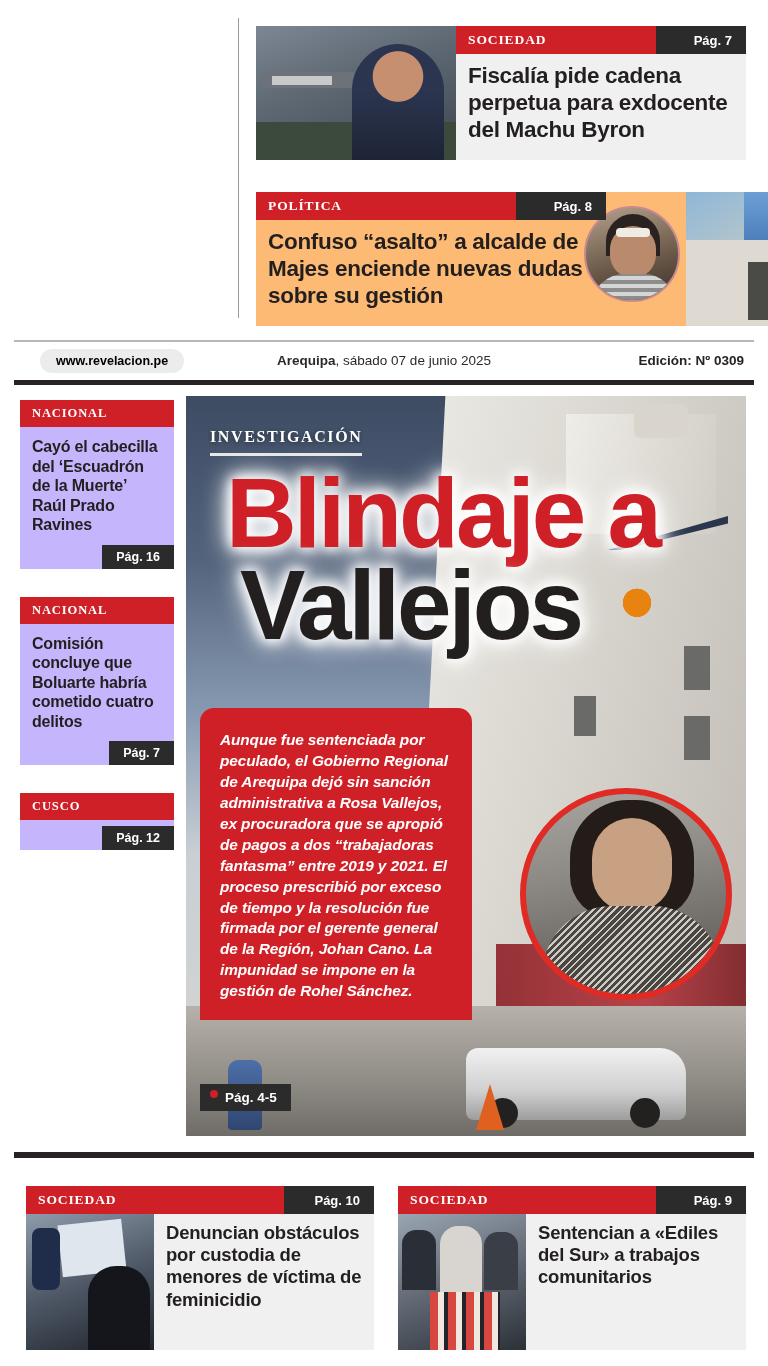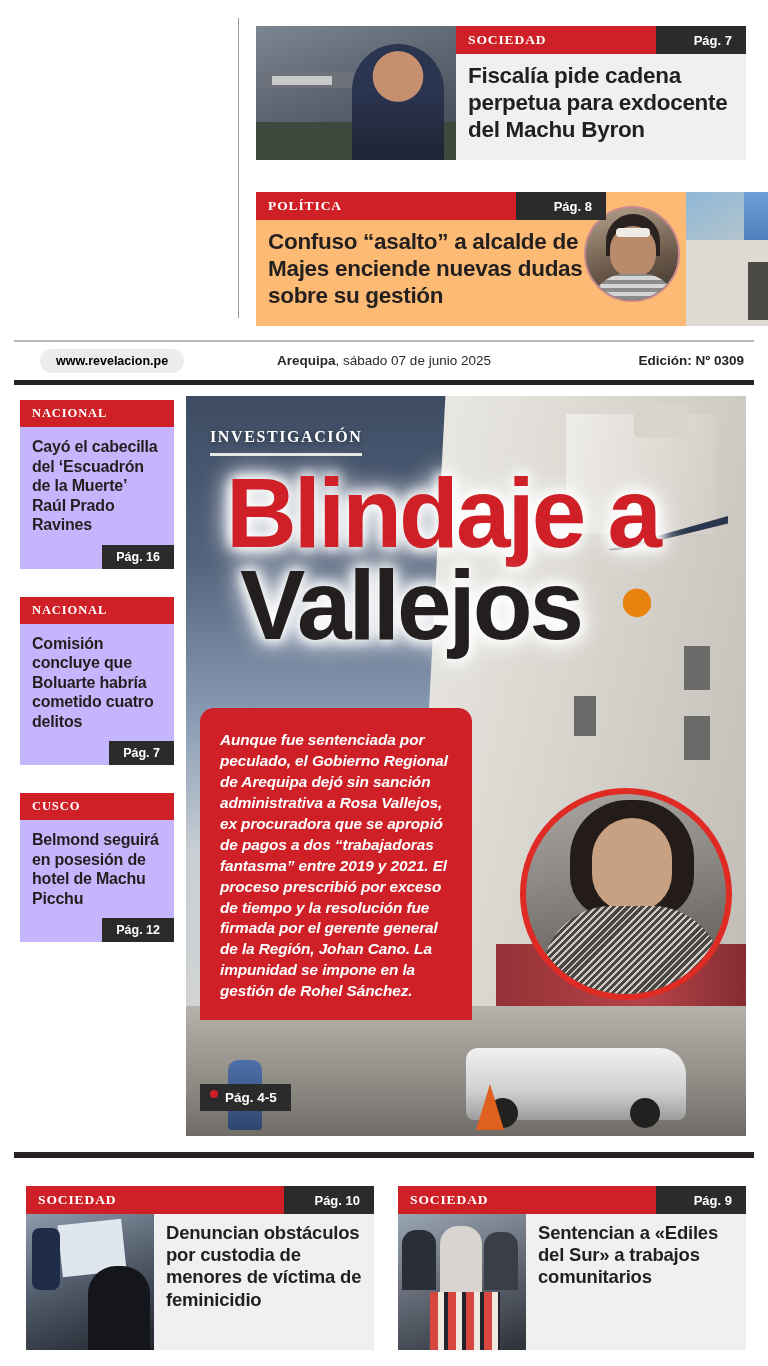--- a/index.html
+++ b/index.html
@@ -343,21 +343,20 @@
     <div class="side-card">
       <div class="side-cat">NACIONAL</div>
       <div class="side-title">Comisión concluye que Boluarte habría cometido cuatro delitos</div>
       <div class="side-pag-wrap">
         <div class="side-pag">Pág. 7</div>
       </div>
     </div>
 
     <div class="side-card">
       <div class="side-cat">CUSCO</div>
-      <div class="side-title">Belmond seguirá en posesión de hotel de Machu Picchu</div>
       <div class="side-pag-wrap">
         <div class="side-pag">Pág. 12</div>
       </div>
     </div>
   </div>
 
   <div class="main-story">
 
     <div>
       <div class="bld-main"></div>

